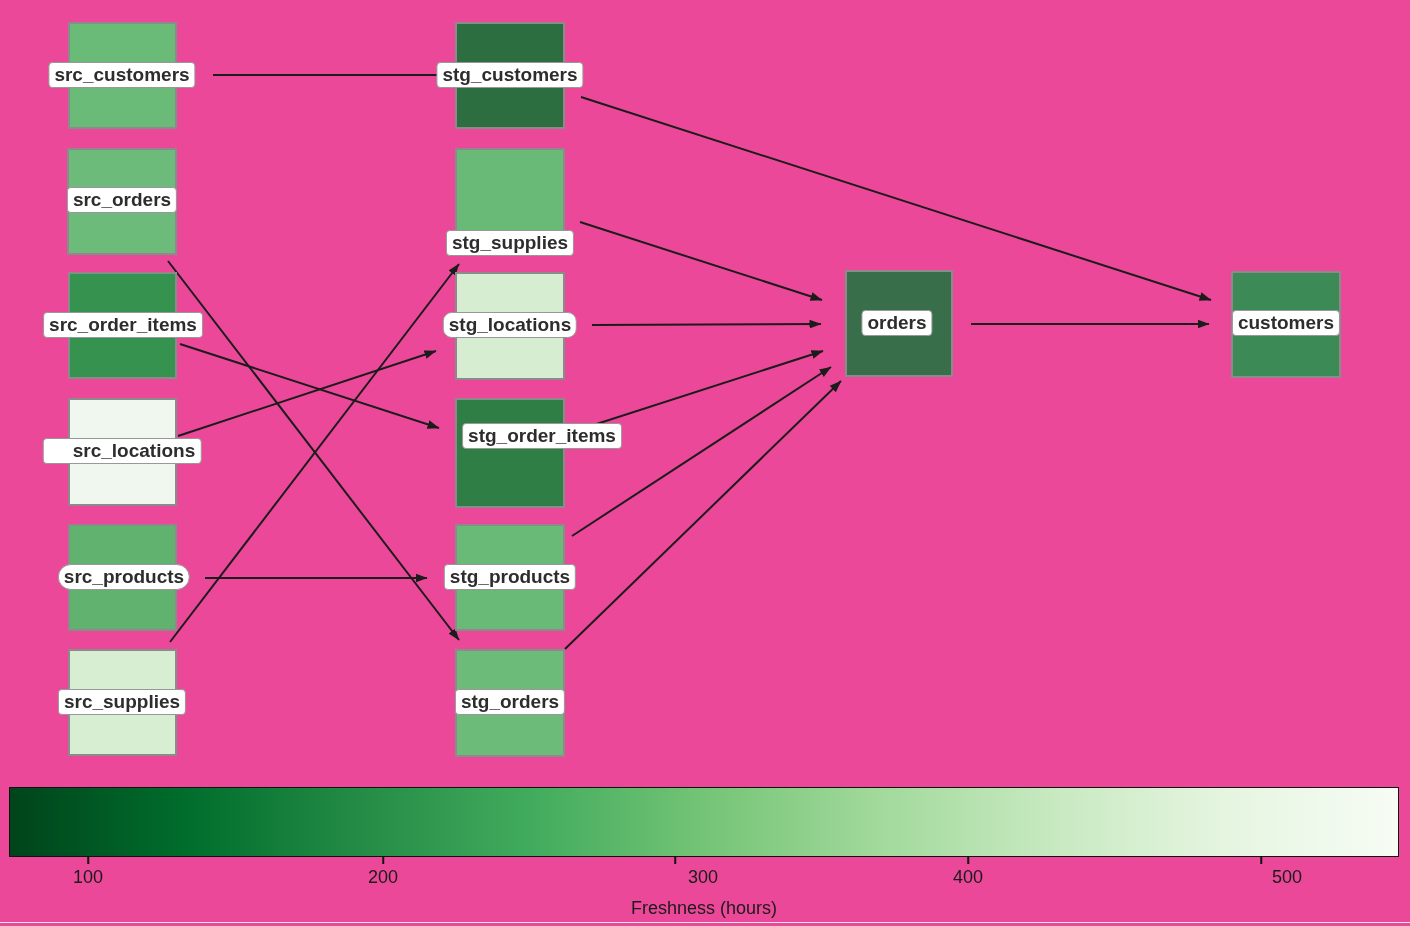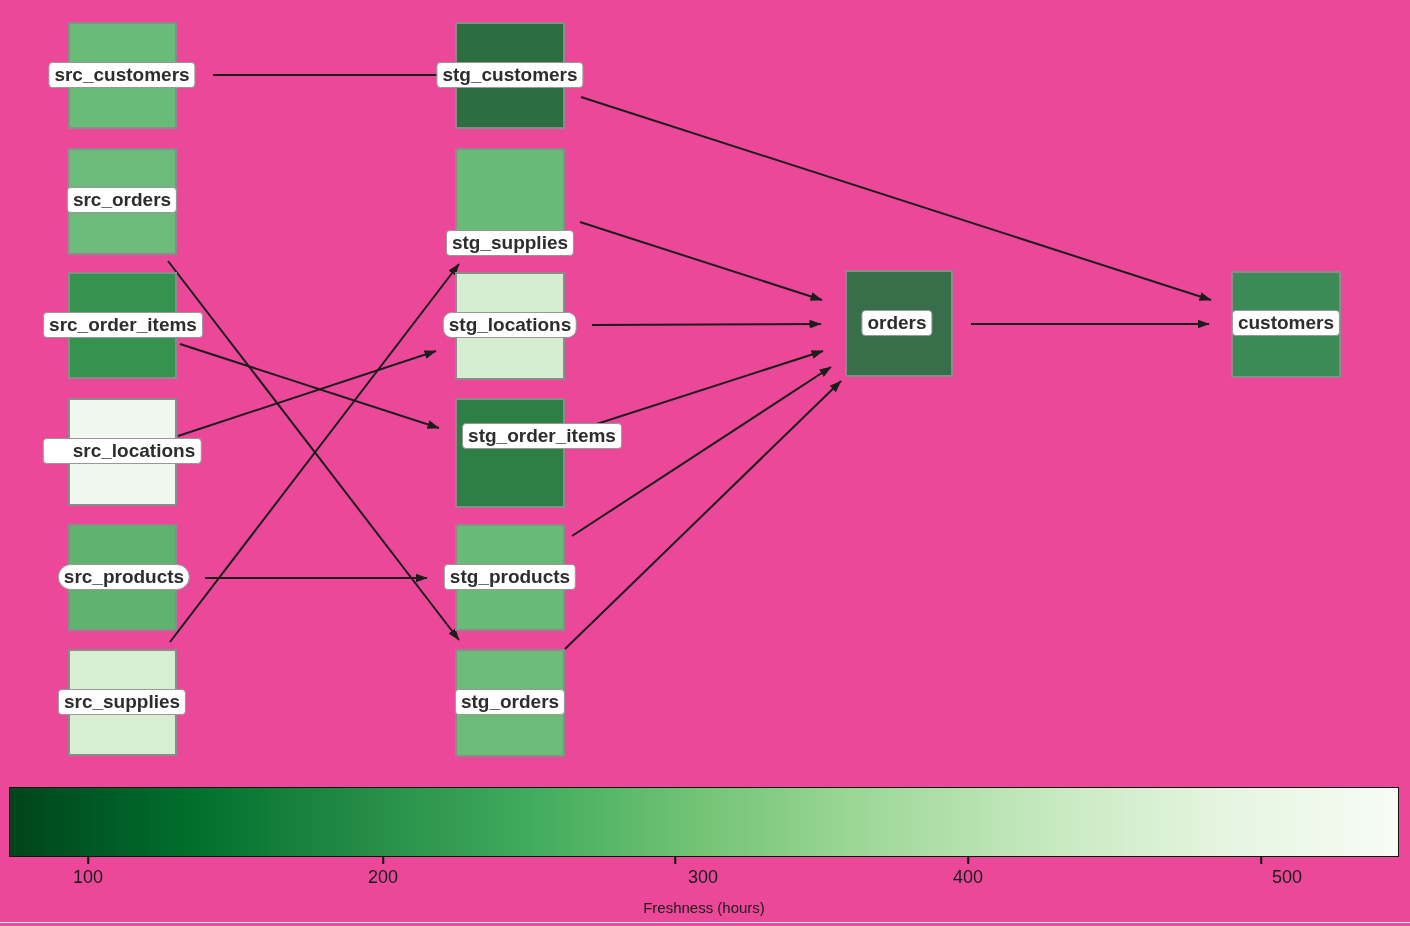--- a/index.html
+++ b/index.html
@@ -44,21 +44,21 @@
     position:absolute;
     transform:translateX(-50%);
     font-size:18px;
     color:#1a1a1a;
     line-height:22px;
     text-align:right;
   }
   #cb-axis-label{
     position:absolute;
     transform:translateX(-50%);
-    font-size:15px;
+    font-size:18px;
     color:#1a1a1a;
     line-height:22px;
   }
   #figure-bottom-line{
     position:absolute;
     left:0;top:922px;width:1410px;height:1px;
     background:#e9e9e9;
   }
 </style>
 </head>

